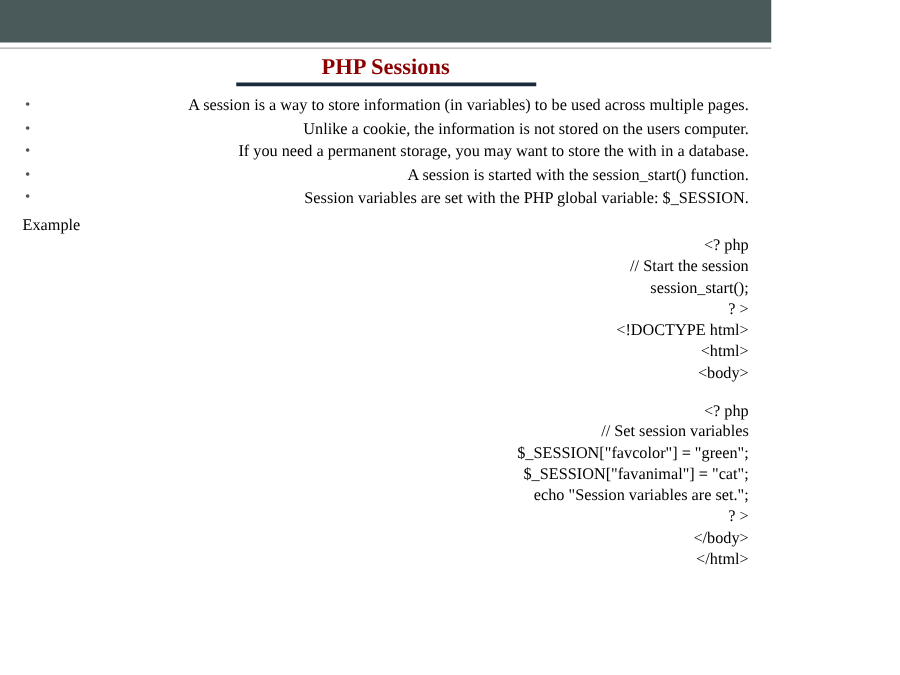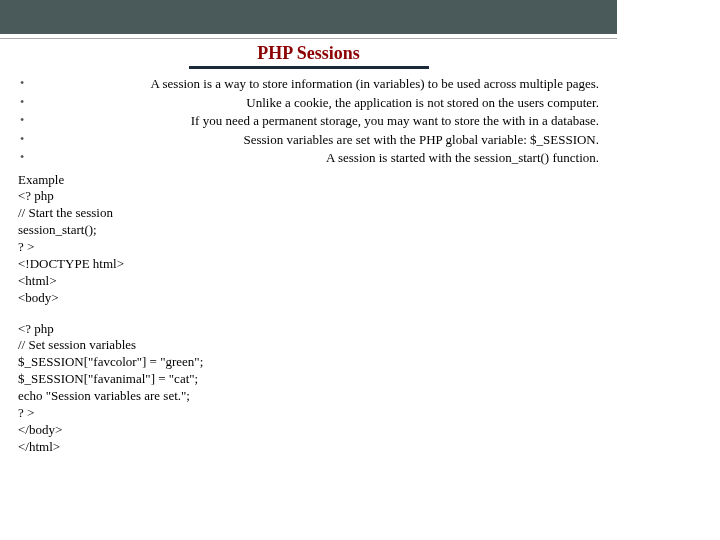--- a/index.html
+++ b/index.html
@@ -8,42 +8,42 @@
   .top-bar { background: #4a5a5a; height: 34px; width: 100%; }
   .thin-line { border-top: 1px solid #aaa; margin-top: 4px; }
   .title-wrap { position: relative; text-align: center; margin-top: 4px; }
   .title { display: inline-block; font-weight: bold; color: #8b0000; font-size: 18px; padding-bottom: 2px; position: relative; }
   .title-underline { position: absolute; left: 50%; transform: translateX(-50%); bottom: -3px; height: 3px; background: #1b2a3a; }
   .content { padding: 8px 18px 0 18px; font-size: 13px; color: #000; line-height: 1.35; }
   ul.bullets { list-style: none; margin: 0 0 4px 0; padding: 0; }
   ul.bullets li { position: relative; padding-left: 16px; margin: 1px 0; text-align: right; }
   ul.bullets li::before { content: "•"; position: absolute; left: 2px; top: 0; color: #555; font-size: 12px; }
   .example-label { font-weight: normal; margin-top: 2px; }
-  .code { font-family: Georgia, 'Times New Roman', serif; font-size: 13px; white-space: pre; line-height: 1.3; }
+  .code { font-family: Georgia, 'Times New Roman', serif; font-size: 13px; white-space: pre; line-height: 1.3; text-align: right; }
   .code-block2 { margin-top: 14px; }
 </style>
 </head>
 <body>
 
 <div class="slide">
   <div class="top-bar"></div>
   <div class="thin-line"></div>
 
   <div class="title-wrap">
     <span class="title">PHP  Sessions</span>
     <div class="title-underline" style="width: 240px;"></div>
   </div>
 
   <div class="content">
     <ul class="bullets">
       <li>A session is a way to store information (in variables) to be used across multiple pages.</li>
-      <li>Unlike a cookie, the application is not stored on the users computer.</li>
+      <li>Unlike a cookie, the information is not stored on the users computer.</li>
       <li>If you need a permanent storage, you may want to store the with in a database.</li>
+      <li>A session is started with the session_start() function.</li>
       <li>Session variables are set with the PHP global variable: $_SESSION.</li>
-      <li>A session is started with the session_start() function.</li>
     </ul>
     <div class="example-label">Example</div>
     <div class="code">&lt;? php
 // Start the session
 session_start();
 ? &gt;
 &lt;!DOCTYPE html&gt;
 &lt;html&gt;
 &lt;body&gt;</div>
     <div class="code code-block2">&lt;? php

